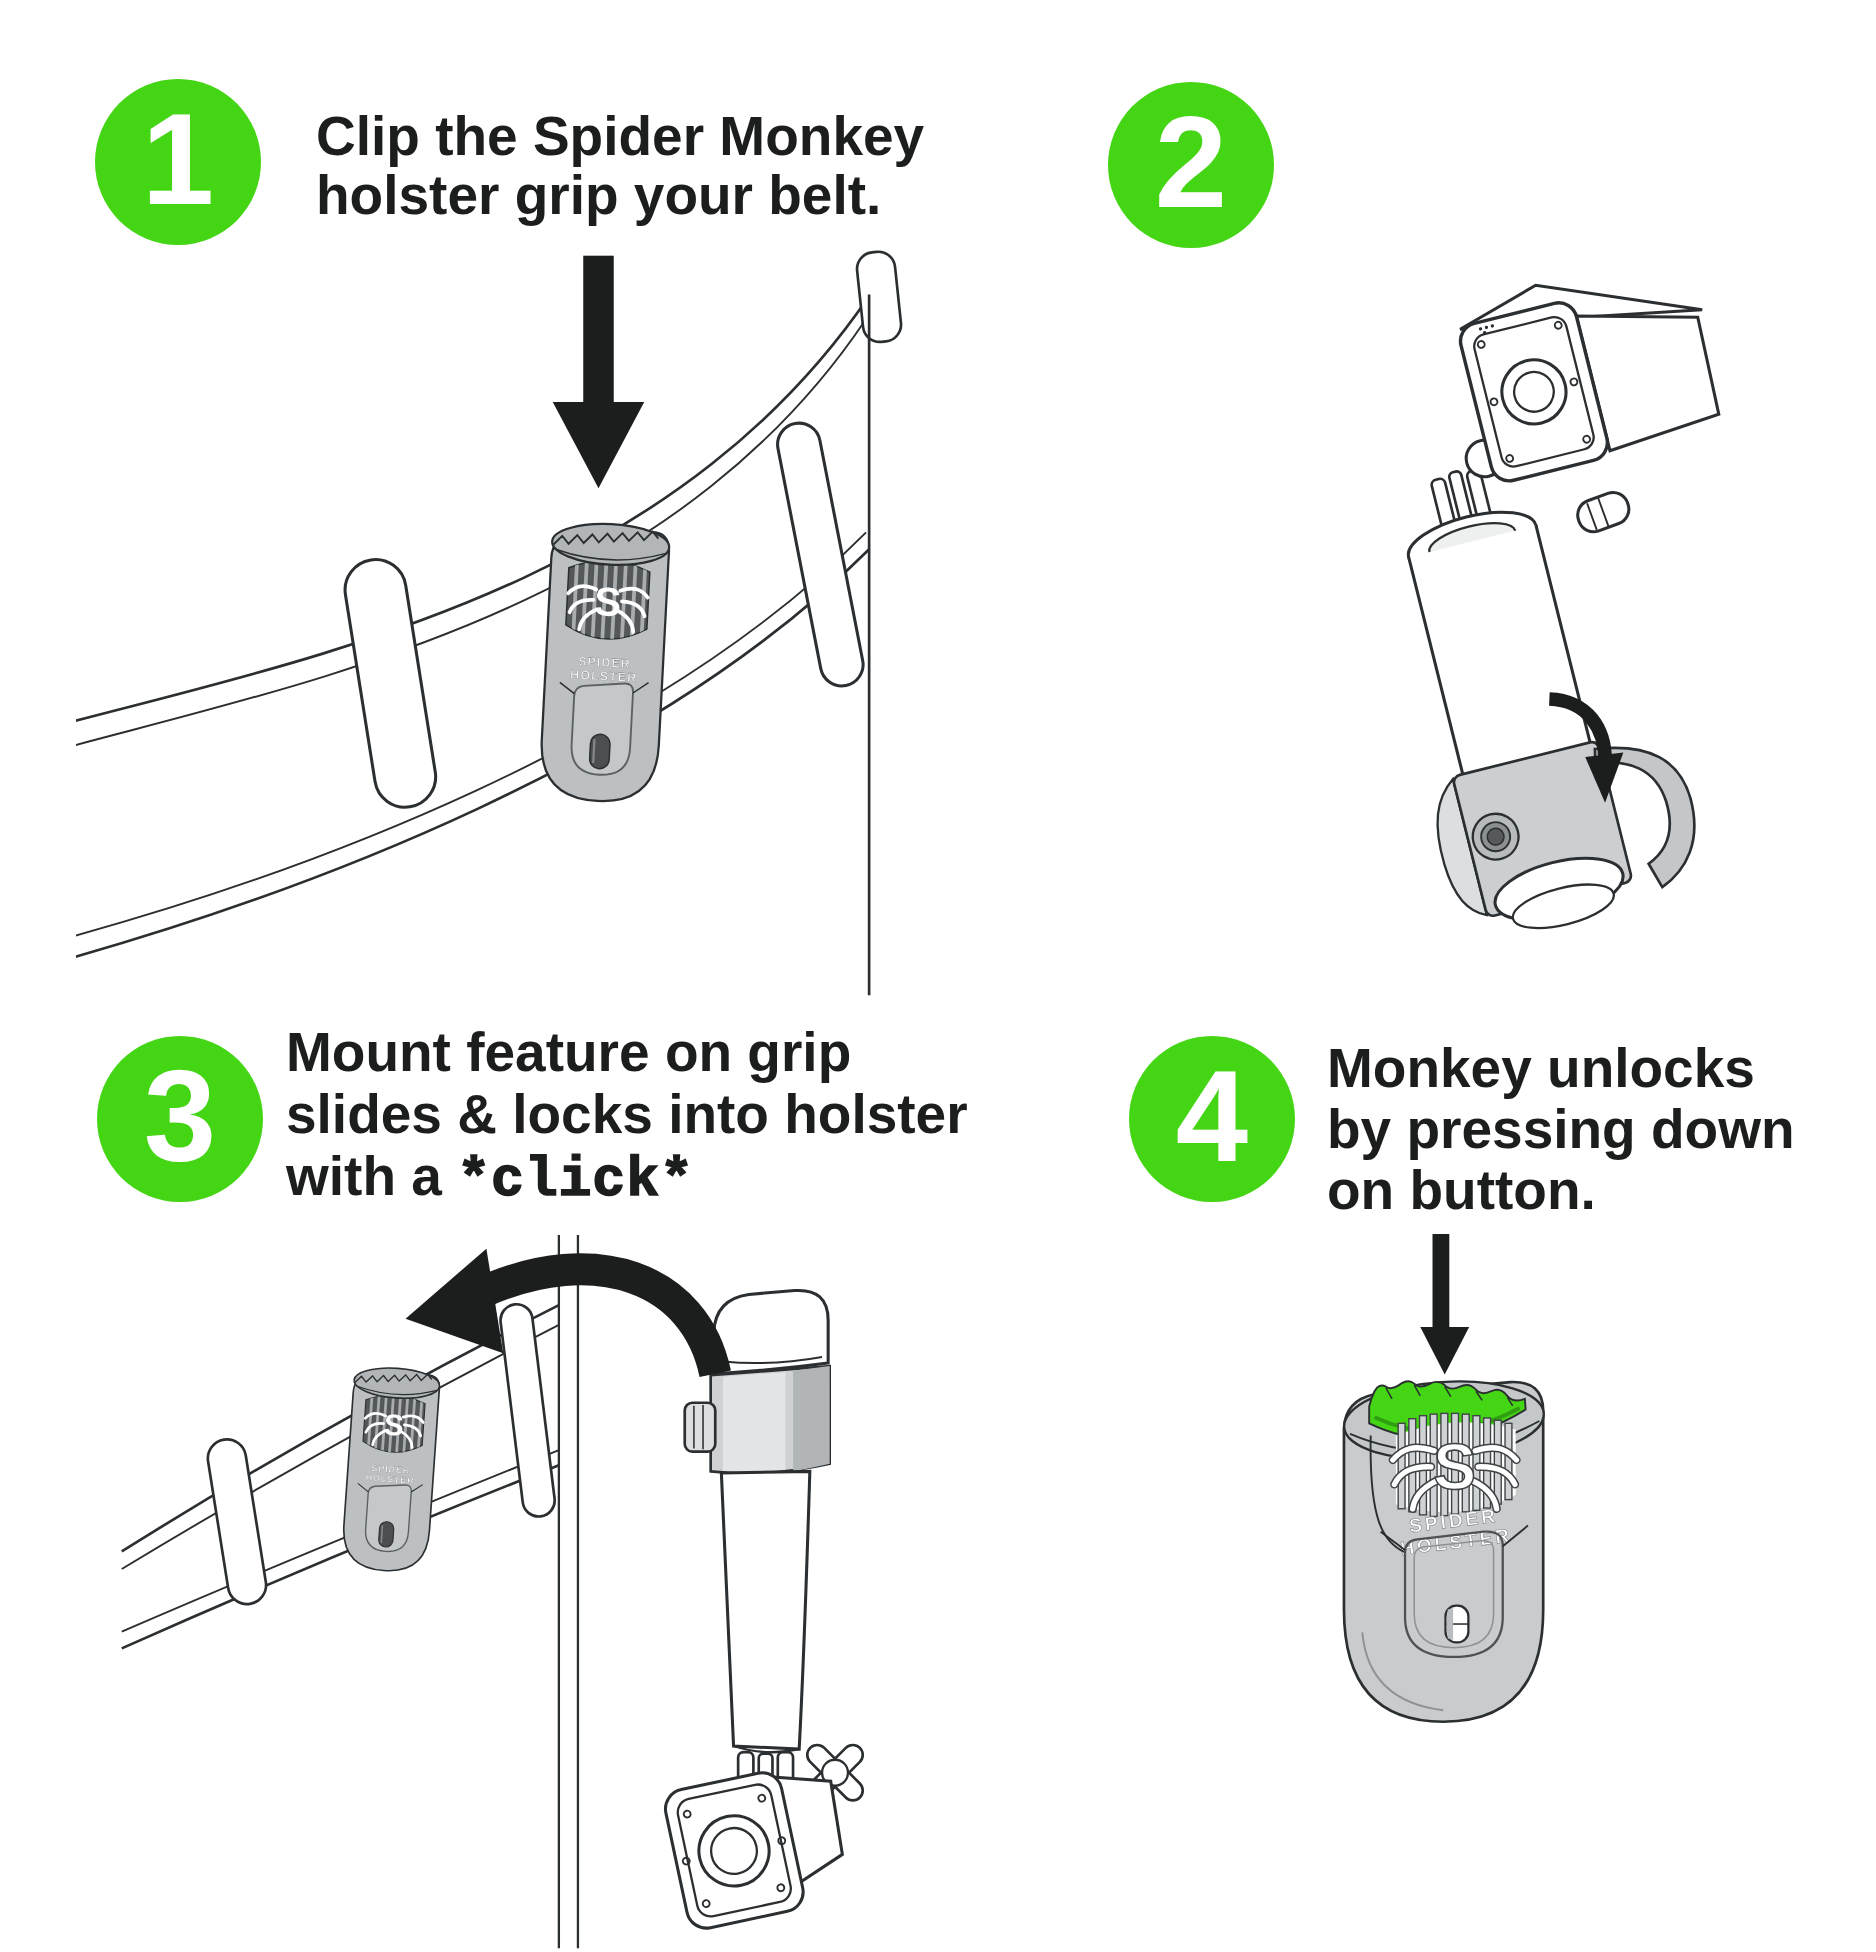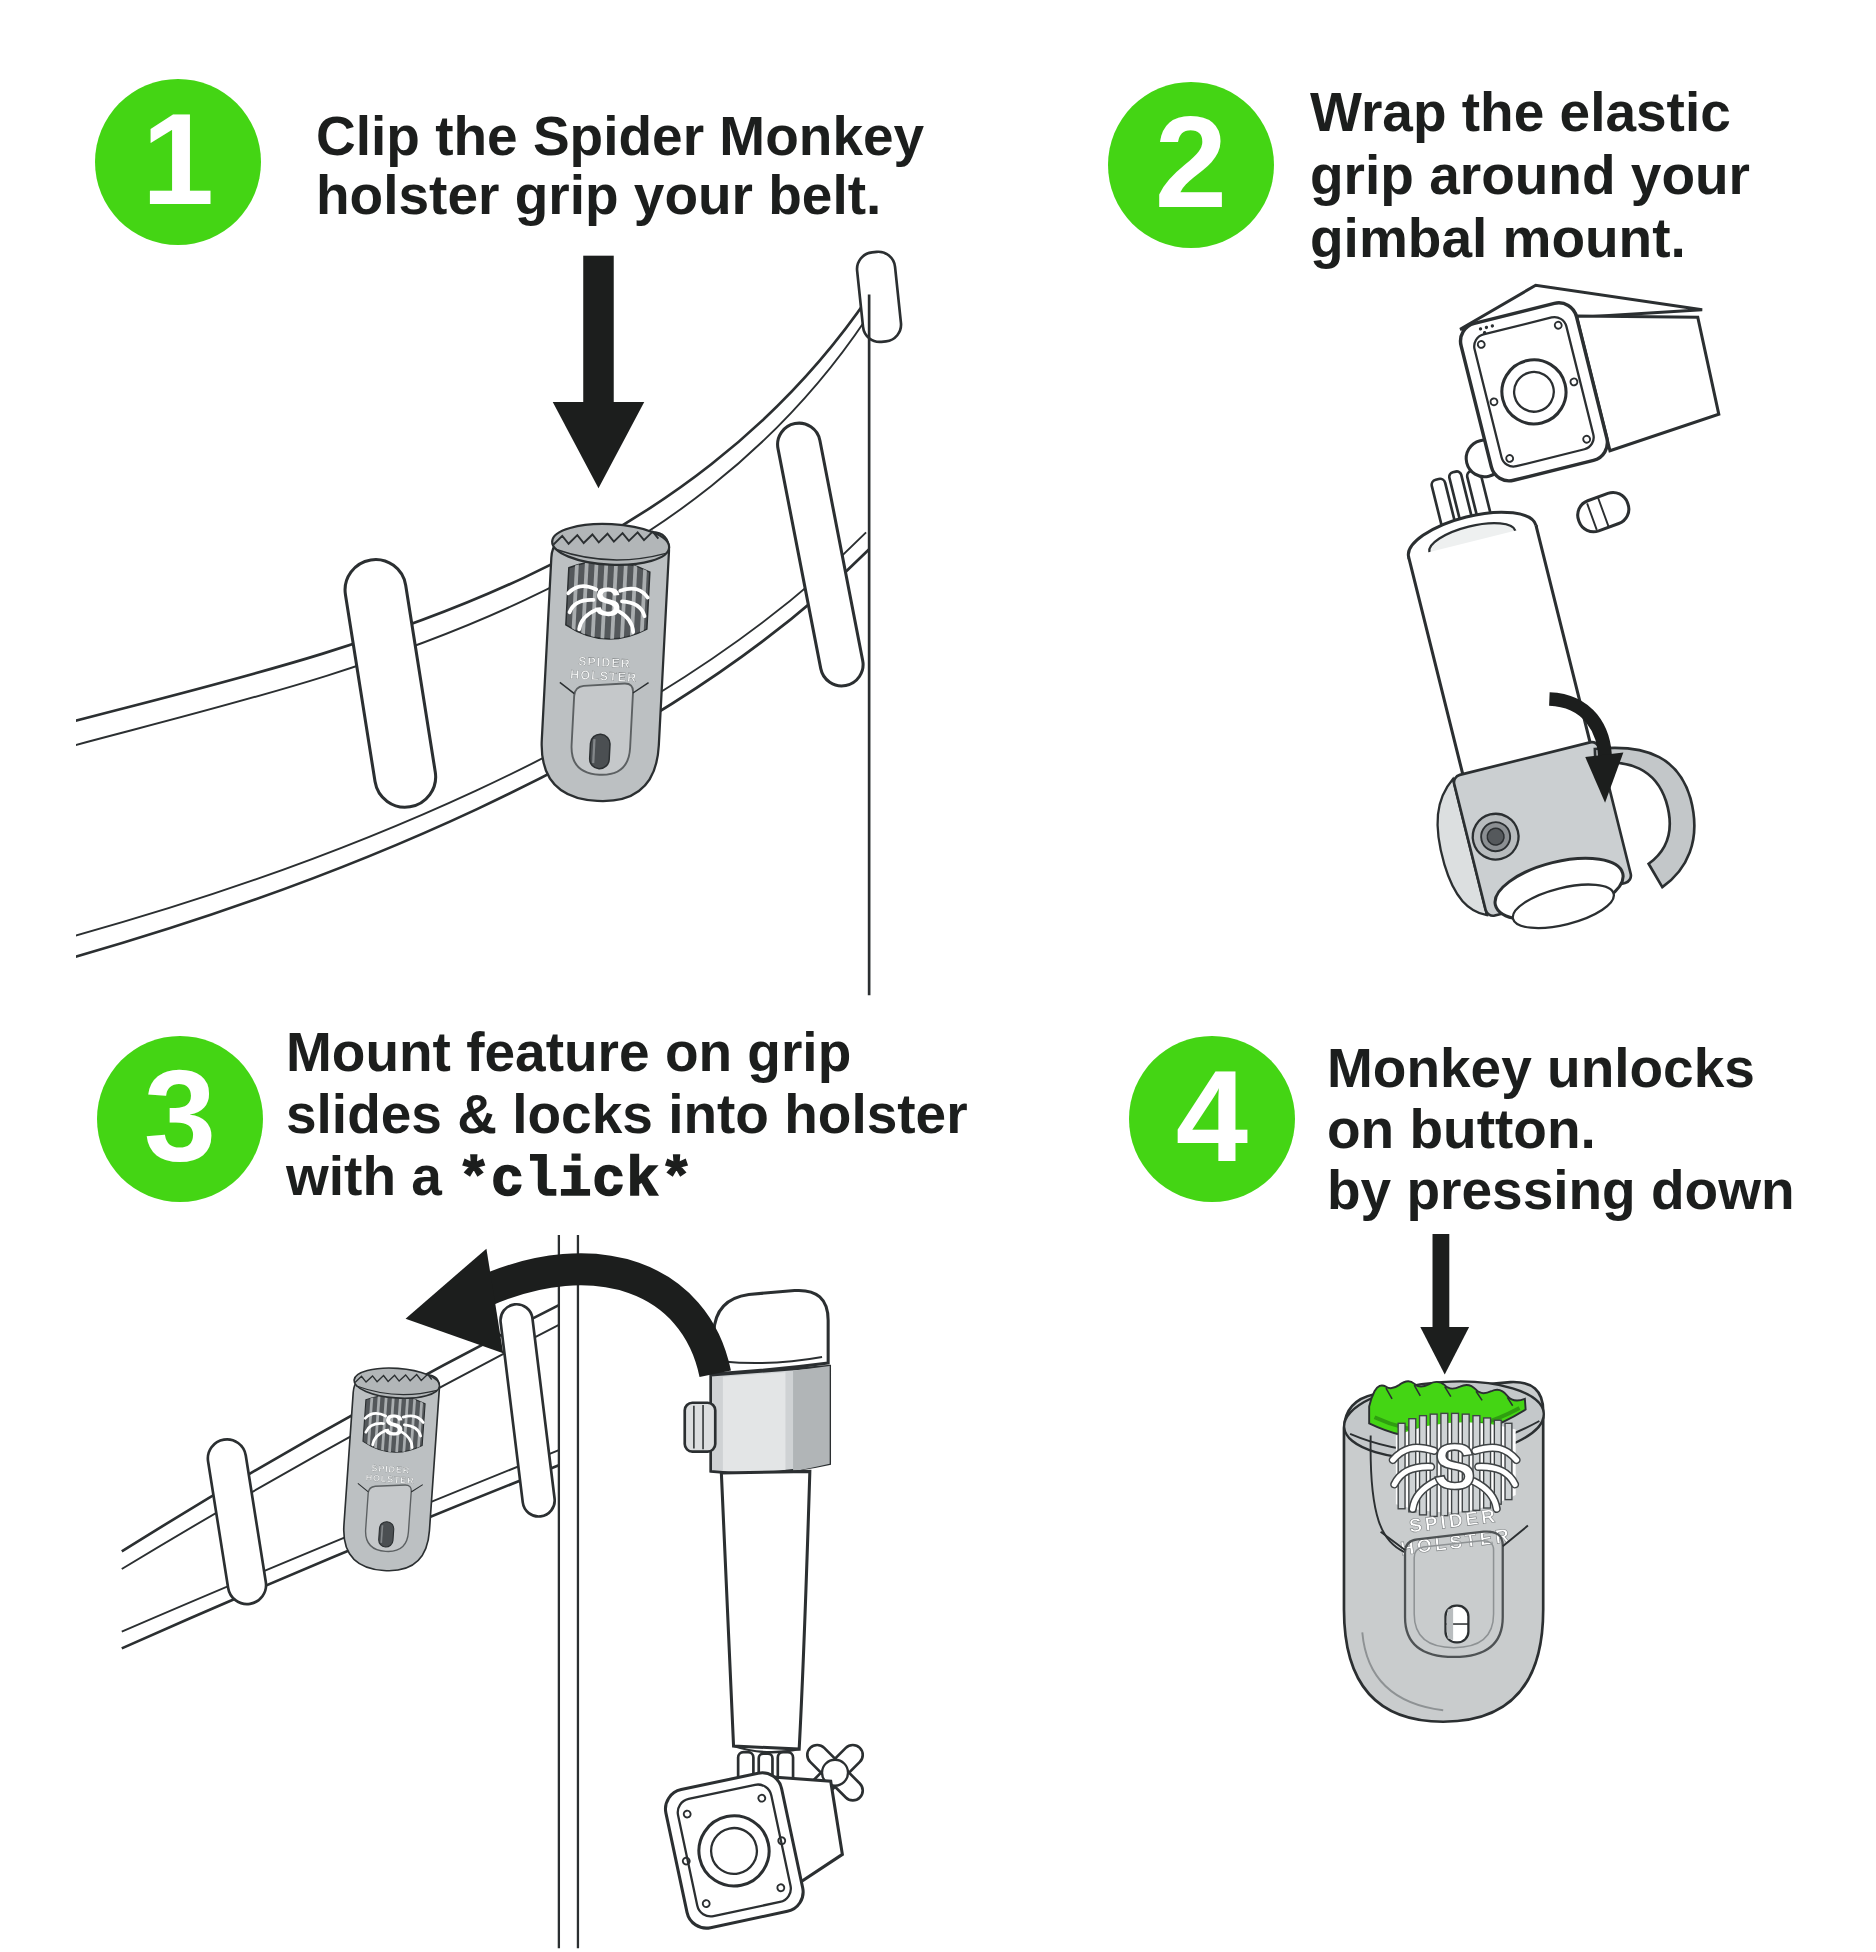--- a/index.html
+++ b/index.html
@@ -108,25 +108,20 @@
       <rect x="665" y="35" width="40" height="192" class="ink"></rect>
       <polygon points="625,227 745,227 685,340" class="ink"></polygon>
     </g>
   </svg>
 </div>
 
 <div class="quad" id="q2">
   <div class="badge">
     <span>2</span>
   </div>
-  <div class="caption">
-    <div class="cap-line">Wrap the elastic</div>
-    <div class="cap-line">grip around your</div>
-    <div class="cap-line">gimbal mount.</div>
-  </div>
   <svg class="illus" style="left:397px;top:267px" width="473" height="687" viewBox="0 0 620 900">
 
     <g transform="rotate(-14 240 600)">
       <rect x="206" y="262" width="18" height="100" rx="7" class="fw" stroke-width="3.5"></rect>
       <rect x="231" y="258" width="16" height="104" rx="6" class="fw" stroke-width="3.5"></rect>
       <rect x="254" y="262" width="18" height="100" rx="7" class="fw" stroke-width="3.5"></rect>
       <ellipse cx="240" cy="352" rx="86" ry="33" class="fw" stroke-width="4"></ellipse>
       <ellipse cx="240" cy="352" rx="58" ry="20" fill="#eef0f0" stroke="#2b2f31" stroke-width="3"></ellipse>
       <rect x="154" y="352" width="172" height="470" fill="#ffffff"></rect>
       <path d="M 154,352 L 154,822 M 326,352 L 326,822" class="s4"></path>
@@ -239,22 +234,22 @@
     </g>
   </svg>
 </div>
 
 <div class="quad" id="q4">
   <div class="badge">
     <span>4</span>
   </div>
   <div class="caption">
     <div class="cap-line">Monkey unlocks</div>
+    <div class="cap-line">by pressing down</div>
     <div class="cap-line">on button.</div>
-    <div class="cap-line">by pressing down</div>
   </div>
   <svg class="illus" style="left:351px;top:229px" width="458" height="748" viewBox="0 0 600 980">
     <g>
       <rect x="188" y="38" width="22" height="124" class="ink"></rect>
       <polygon points="172,160 236,160 204,222" class="ink"></polygon>
     </g>
     <g transform="translate(72,230)">
       <path d="M 0,62 Q 2,26 40,18 L 218,2 Q 261,0 261,40 L 261,300 Q 261,447 130,447 Q 0,447 0,300 Z" fill="#c9cccd" stroke="#2b2f31" stroke-width="3.5"></path>
       <ellipse cx="131" cy="52" rx="131" ry="50" transform="rotate(-4 131 52)" fill="#c4c8ca" stroke="#2b2f31" stroke-width="3"></ellipse>
       <path d="M 8,70 Q 130,122 256,53" class="s25"></path>

